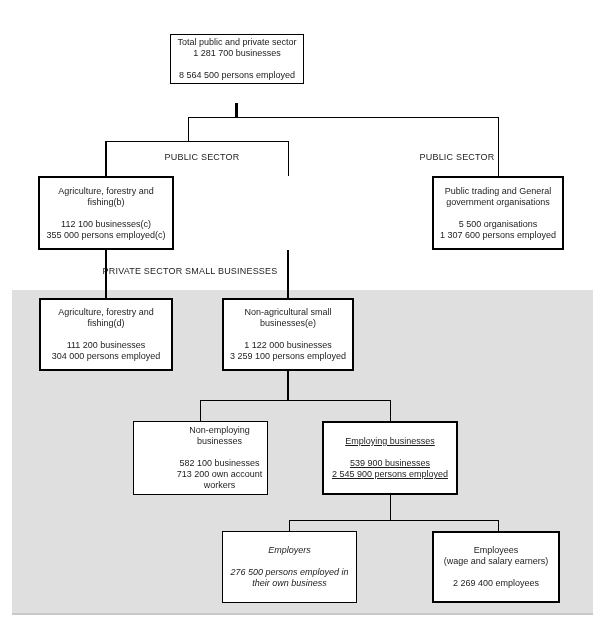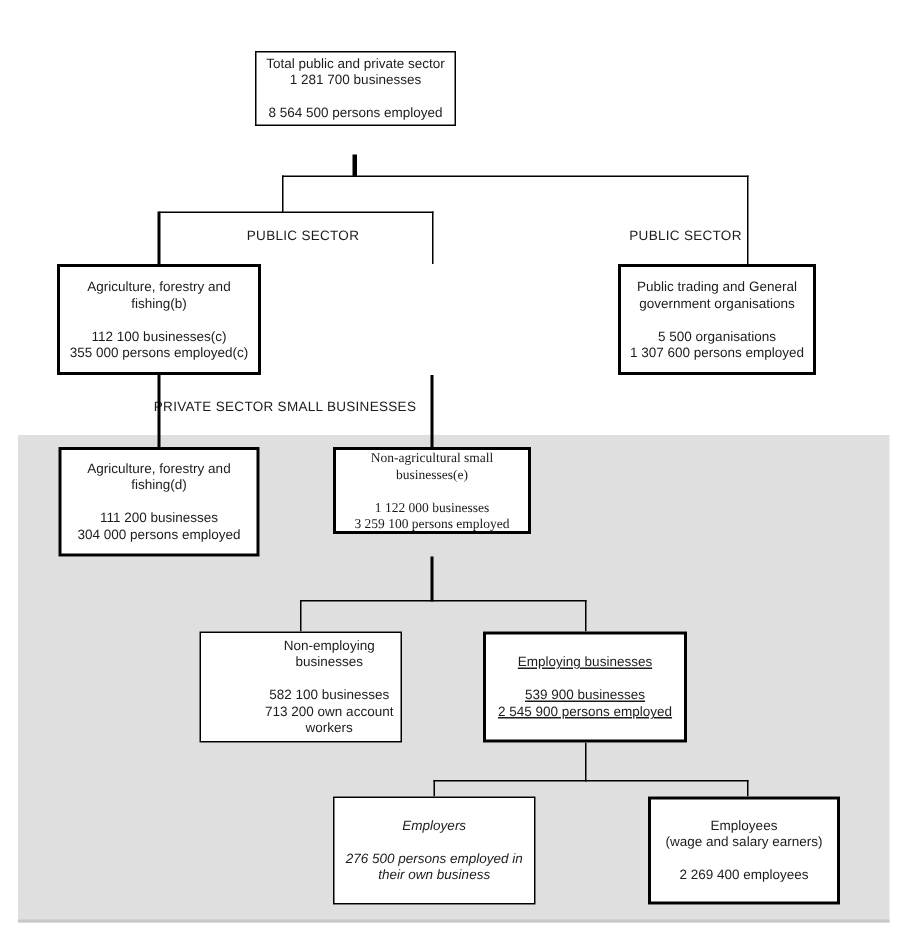--- a/index.html
+++ b/index.html
@@ -53,33 +53,33 @@
 
 8 564 500 persons employed</div>
 
   <div class="node thick" style="left:38px;top:176px;width:136px;height:74px;">Agriculture, forestry and
 fishing(b)
 
 112 100 businesses(c)
 355 000 persons employed(c)</div>
 
 
-  <div class="node thick" style="left:412px;top:176px;width:132px;height:74px;">Public trading and General
+  <div class="node thick" style="left:432px;top:176px;width:132px;height:74px;">Public trading and General
 government organisations
 
 5 500 organisations
 1 307 600 persons employed</div>
 
   <div class="node thick" style="left:39px;top:298px;width:134px;height:73px;">Agriculture, forestry and
 fishing(d)
 
 111 200 businesses
 304 000 persons employed</div>
 
-  <div class="node thick" style="left:222px;top:298px;width:132px;height:58px;font-family:Liberation Serif, serif;">Non-agricultural small
+  <div class="node thick" style="left:222px;top:298px;width:132px;height:73px;">Non-agricultural small
 businesses(e)
 
 1 122 000 businesses
 3 259 100 persons employed</div>
 
   <div class="node" style="left:133px;top:421px;width:135px;height:74px;padding-left:40px;">Non-employing businesses
 
 582 100 businesses
 713 200 own account
 workers</div>

